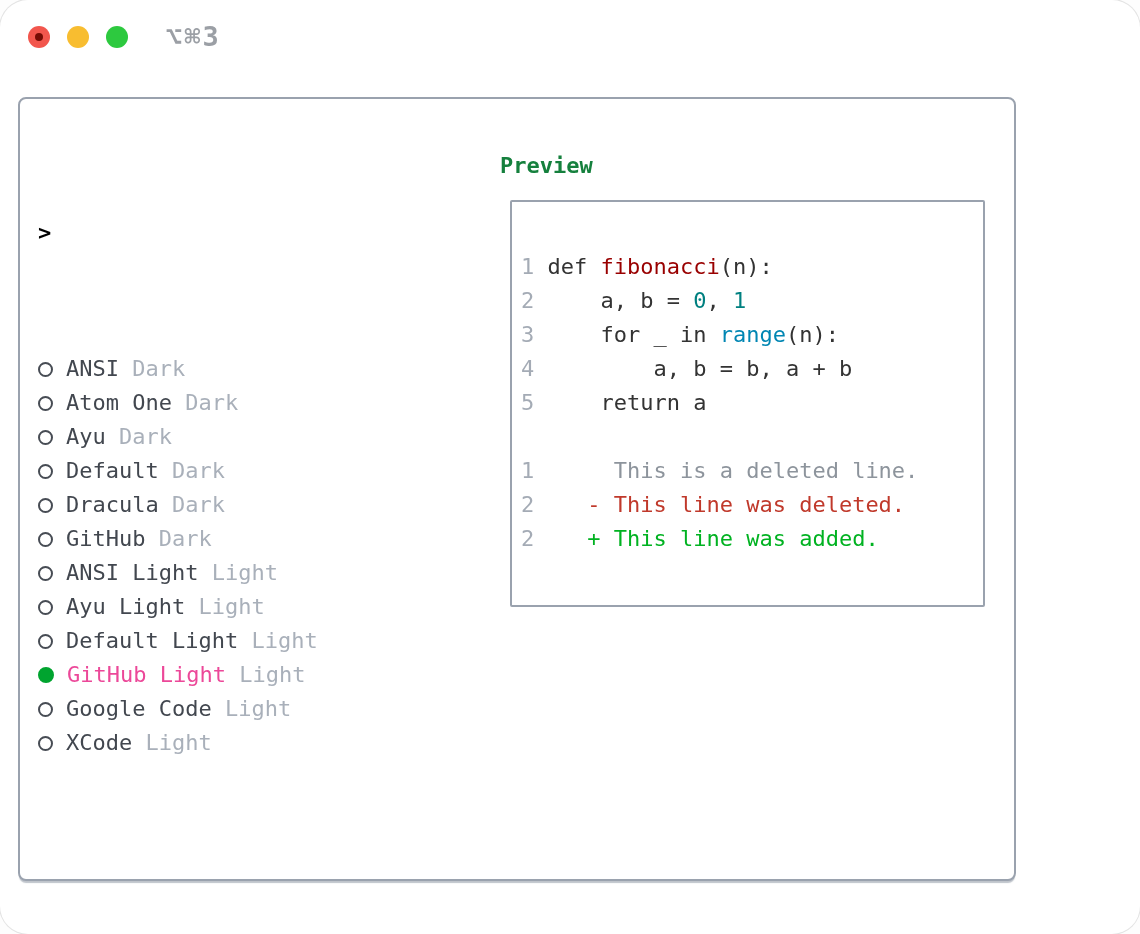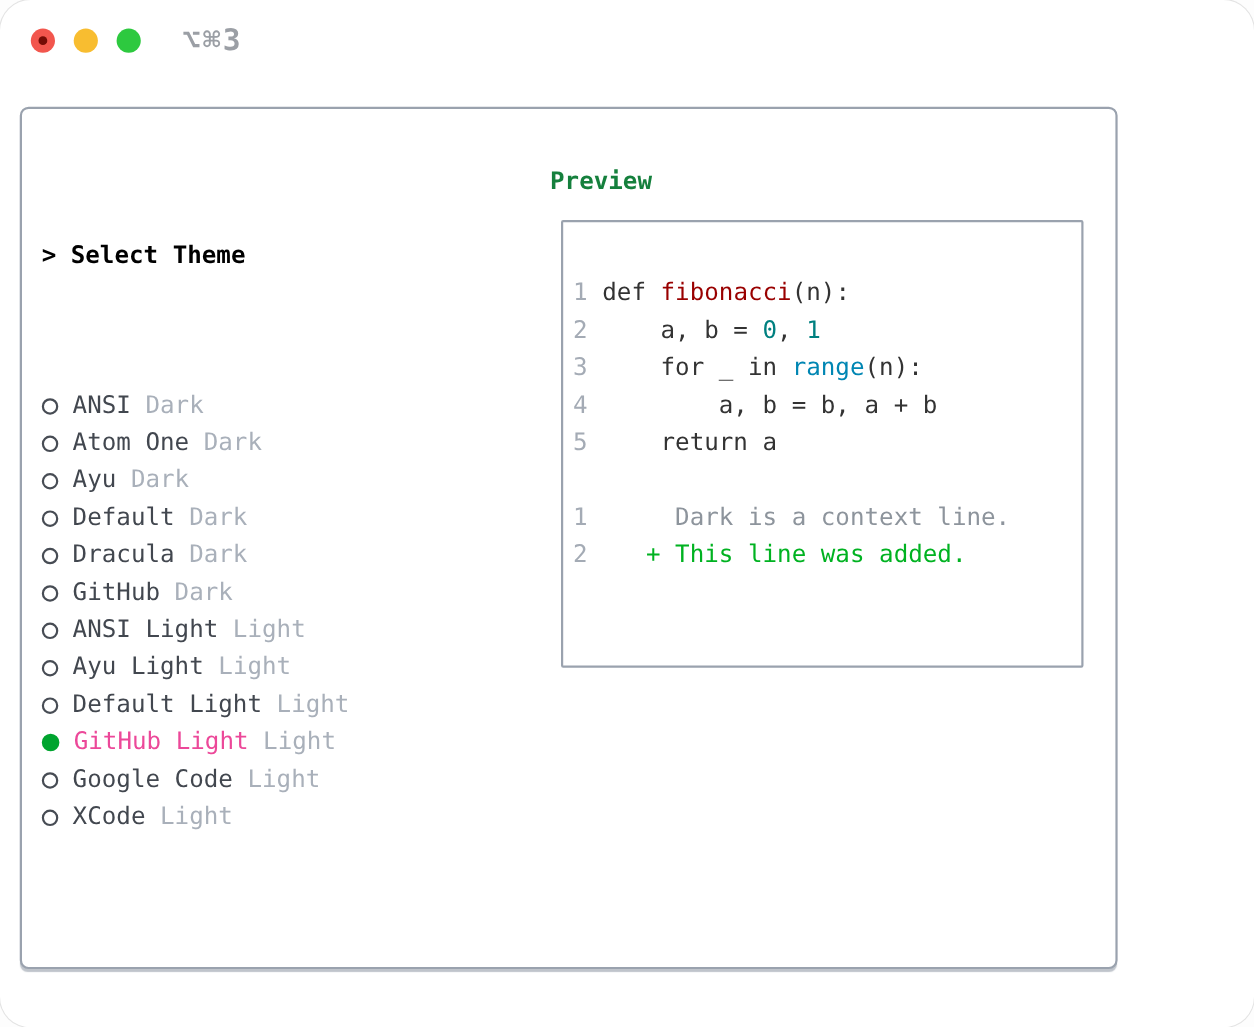--- a/index.html
+++ b/index.html
@@ -75,21 +75,21 @@
 
   <span class="tl tl-red"></span>
   <span class="tl tl-yellow"></span>
   <span class="tl tl-green"></span>
   <span class="shortcut">⌥⌘3</span>
 
   <div class="panel">
 
     <div class="leftcol">
       <div class="row title-row">
-        <span class="prefix">&gt;</span><span>Select Theme</span>
+        <span class="prefix">&gt;</span>
       </div>
 
       <div id="theme-rows"><div class="row theme-row"><span class="bullet"></span><span class="tname">ANSI</span><span class="ttag"> Dark</span></div><div class="row theme-row"><span class="bullet"></span><span class="tname">Atom One</span><span class="ttag"> Dark</span></div><div class="row theme-row"><span class="bullet"></span><span class="tname">Ayu</span><span class="ttag"> Dark</span></div><div class="row theme-row"><span class="bullet"></span><span class="tname">Default</span><span class="ttag"> Dark</span></div><div class="row theme-row"><span class="bullet"></span><span class="tname">Dracula</span><span class="ttag"> Dark</span></div><div class="row theme-row"><span class="bullet"></span><span class="tname">GitHub</span><span class="ttag"> Dark</span></div><div class="row theme-row"><span class="bullet"></span><span class="tname">ANSI Light</span><span class="ttag"> Light</span></div><div class="row theme-row"><span class="bullet"></span><span class="tname">Ayu Light</span><span class="ttag"> Light</span></div><div class="row theme-row"><span class="bullet"></span><span class="tname">Default Light</span><span class="ttag"> Light</span></div><div class="row theme-row"><span class="bullet sel"></span><span class="tname sel">GitHub Light</span><span class="ttag"> Light</span></div><div class="row theme-row"><span class="bullet"></span><span class="tname">Google Code</span><span class="ttag"> Light</span></div><div class="row theme-row"><span class="bullet"></span><span class="tname">XCode</span><span class="ttag"> Light</span></div></div>
 
       <div class="row"></div>
 
       
 
       
 
@@ -102,19 +102,20 @@
     <div class="preview-title">Preview</div>
 
     <div class="preview-box">
       <div id="preview-lines">
           <div class="pl"><span class="lnum">1</span><span class="c-plain"> def </span><span class="c-func">fibonacci</span><span class="c-plain">(n):</span></div>
           <div class="pl"><span class="lnum">2</span><span class="c-plain">     a, b = </span><span class="c-num">0</span><span class="c-plain">, </span><span class="c-num">1</span></div>
           <div class="pl"><span class="lnum">3</span><span class="c-plain">     for _ in </span><span class="c-builtin">range</span><span class="c-plain">(n):</span></div>
           <div class="pl"><span class="lnum">4</span><span class="c-plain">         a, b = b, a + b</span></div>
           <div class="pl"><span class="lnum">5</span><span class="c-plain">     return a</span></div>
           <div class="pl"><span class="lnum"></span></div>
-          <div class="pl"><span class="lnum">1</span><span class="c-context">      Dark is a context line.</span></div>
+          <div class="pl"><span class="lnum">1</span><span class="c-context">      This is a deleted line.</span></div>
+          <div class="pl"><span class="lnum">2</span><span class="c-del">    - This line was deleted.</span></div>
           <div class="pl"><span class="lnum">2</span><span class="c-add">    + This line was added.</span></div>
         </div>
     </div>
 
   </div>
 </div>
 
 </body></html>

